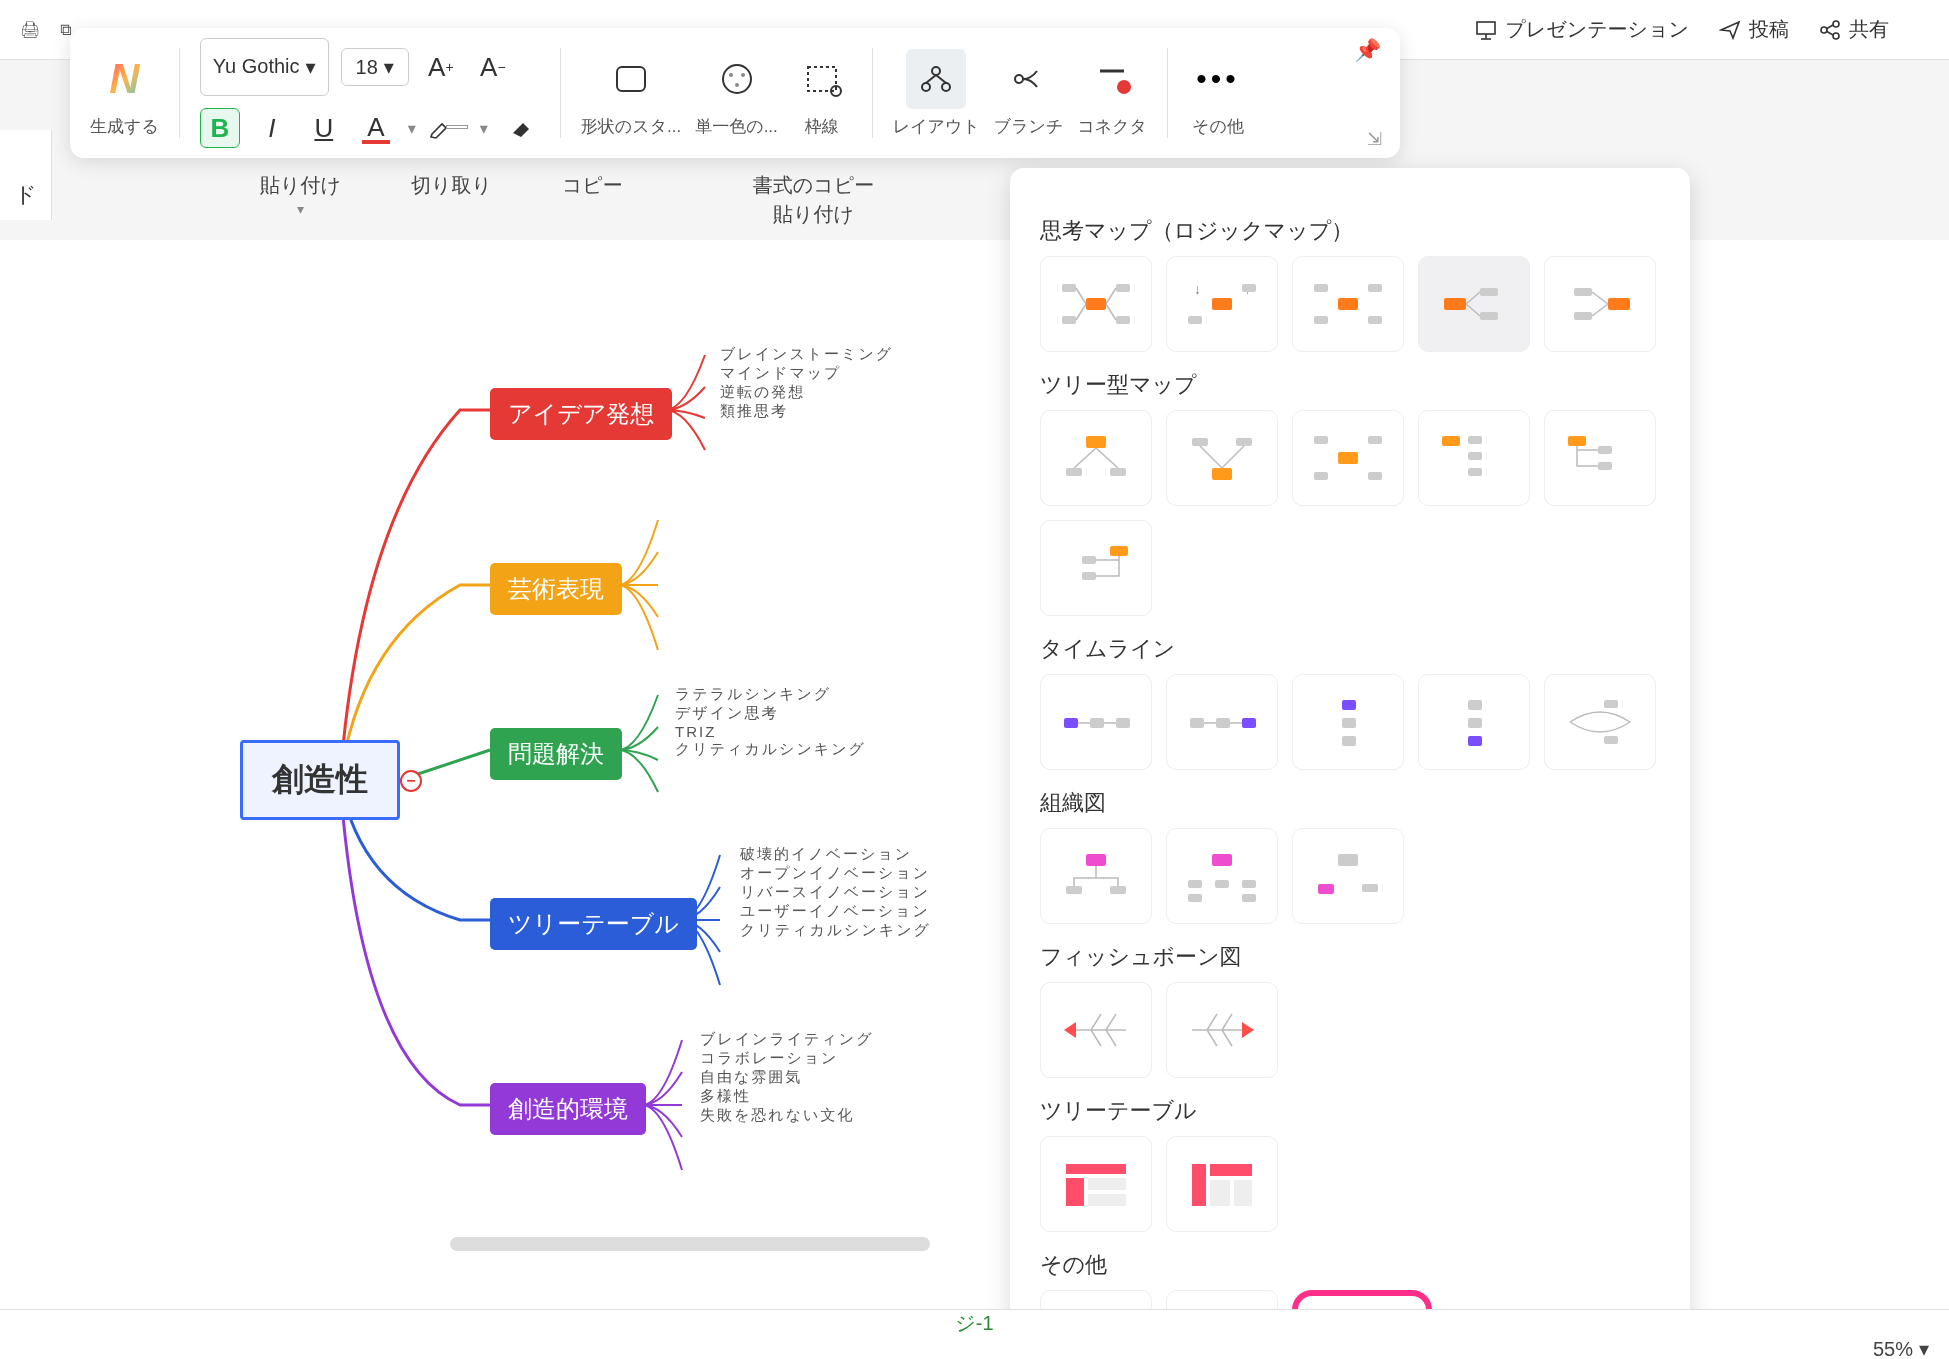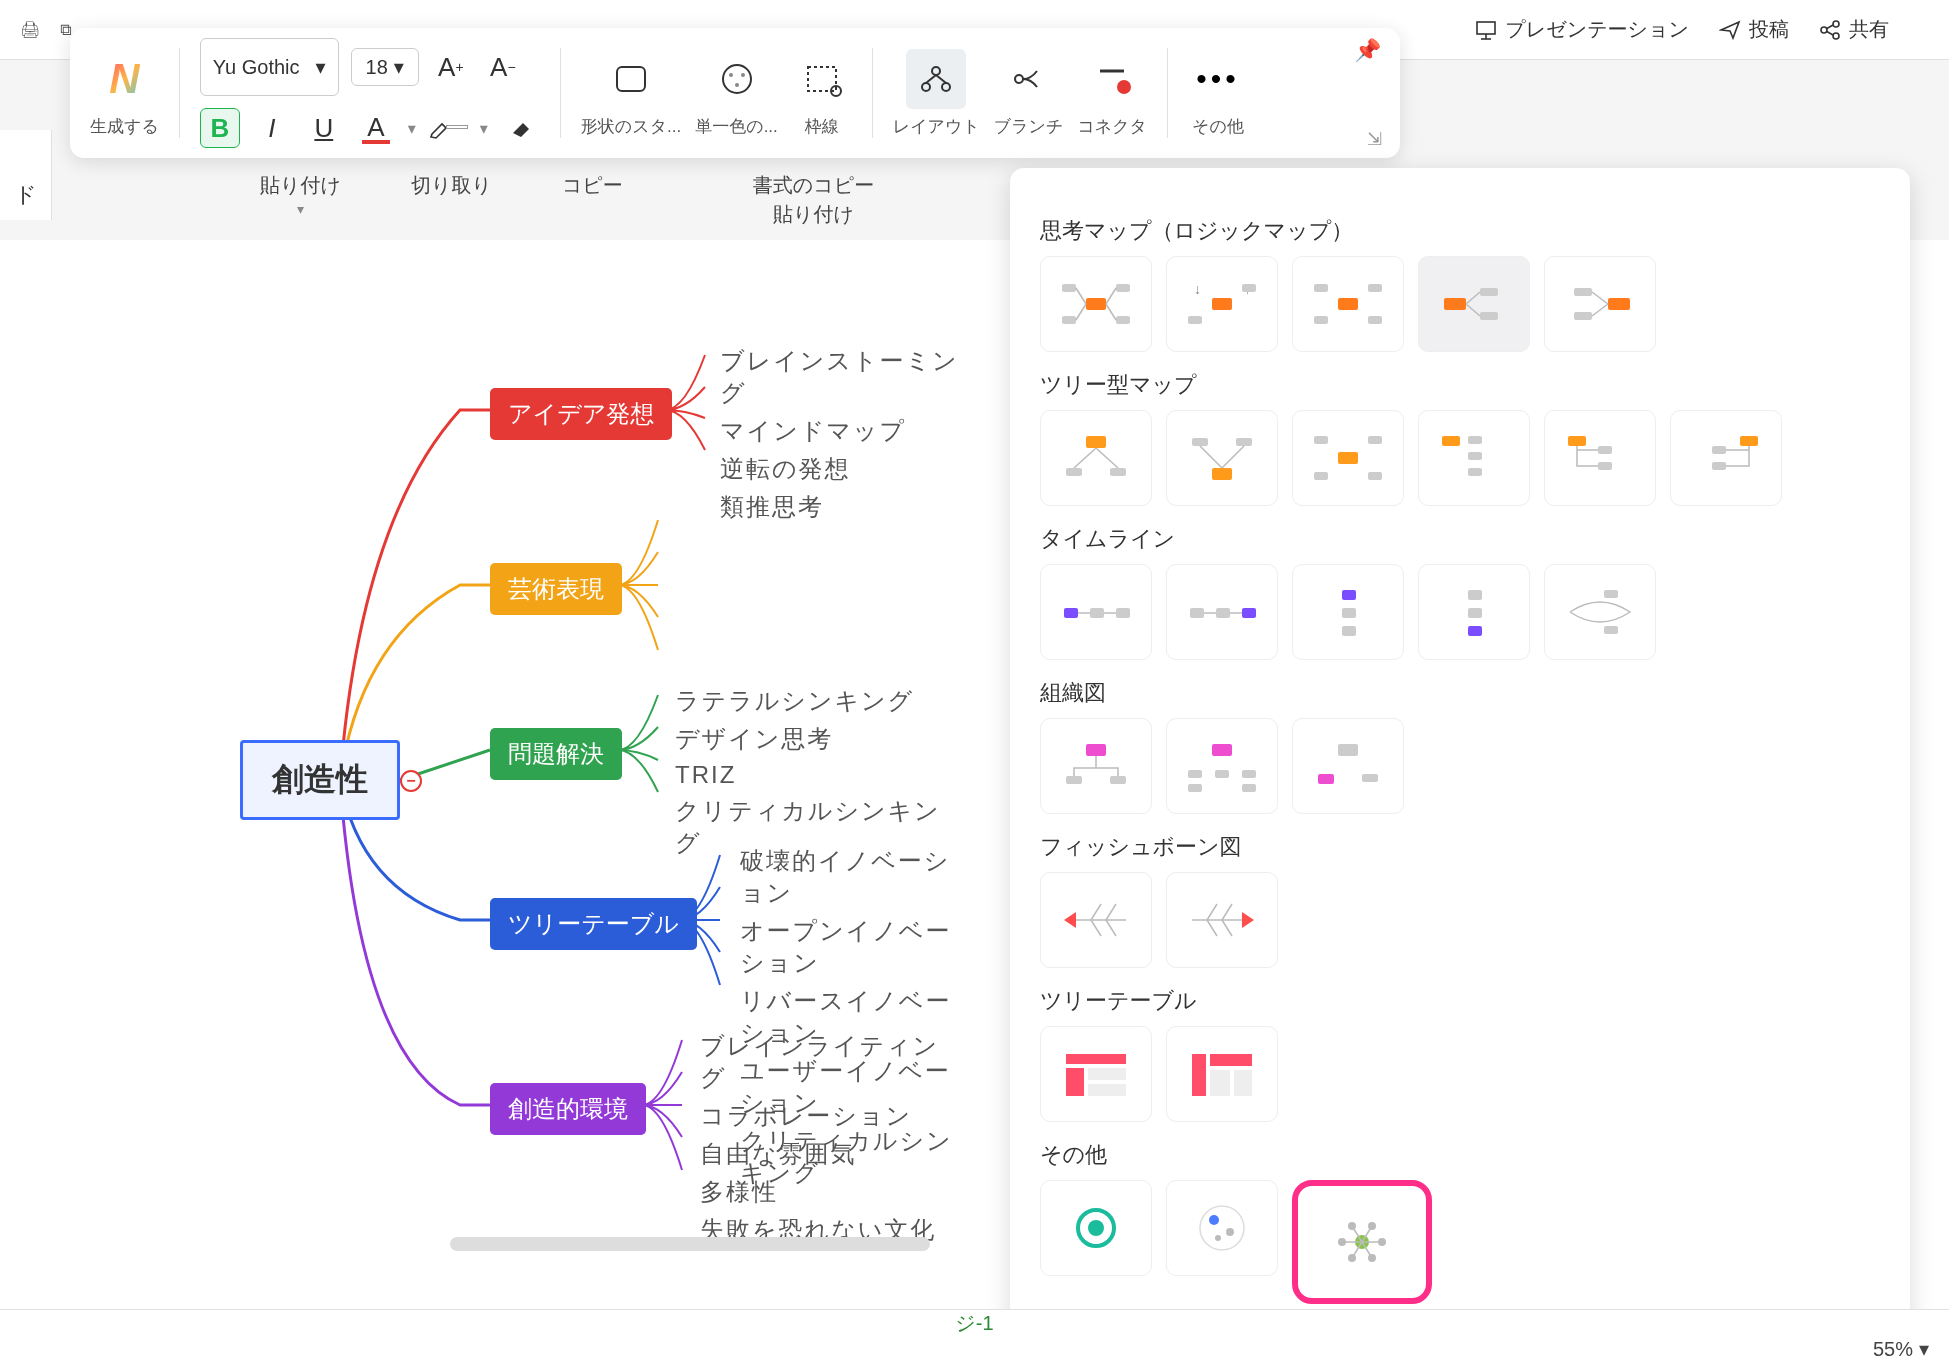--- a/index.html
+++ b/index.html
@@ -20,21 +20,21 @@
   position: absolute; top: 28px; left: 70px; width: 1330px; height: 130px;
   background: #fff; border-radius: 14px; box-shadow: 0 4px 20px rgba(0,0,0,0.12);
   display: flex; align-items: center; padding: 0 20px; gap: 14px;
 }
 .tb-group { display: flex; flex-direction: column; align-items: center; gap: 6px; }
 .tb-icon-box { display: flex; align-items: center; justify-content: center; width: 60px; height: 60px; border-radius: 6px; }
 .tb-label { font-size: 17px; color: #555; white-space: nowrap; }
 .tb-sep { width: 1px; height: 90px; background: #e0e0e0; margin: 0 6px; }
 .logo-n { font-size: 42px; font-weight: 800; font-style: italic;
   background: linear-gradient(135deg,#ff4d6a,#ffb347,#4dd0e1); -webkit-background-clip: text; color: transparent; }
-.font-select { display: flex; align-items: center; gap: 16px; border: 1px solid #ccc; border-radius: 6px; padding: 16px 12px; font-size: 20px; color: #333; background: #fff; }
+.font-select { display: flex; align-items: flex-start; gap: 6px; border: 1px solid #ccc; border-radius: 6px; padding: 16px 12px; font-size: 20px; color: #333; background: #fff; }
 .size-select { display: flex; align-items: flex-end; gap: 6px; border: 1px solid #ccc; border-radius: 6px; padding: 6px 14px; font-size: 20px; color: #333; background: #fff; }
 .font-btn { width: 40px; height: 40px; display: flex; align-items: center; justify-content: center; font-size: 26px; color: #333; border-radius: 6px; }
 .bold-btn { border: 1px solid #1eb551; color: #1eb551; background: #e8f8ee; font-weight: 800; font-size: 26px; }
 .font-color { display: flex; flex-direction: column; align-items: center; }
 .font-color .u { width: 28px; height: 4px; background: #e53935; margin-top: -3px; }
 .highlight .u { width: 28px; height: 4px; background: #fff; border: 1px solid #999; margin-top: -3px; }
 .tb-active { background: #eceff1; }
 .pin-icon { position: absolute; top: 10px; right: 18px; font-size: 22px; color: #444; }
 .collapse-icon { position: absolute; bottom: 8px; right: 18px; font-size: 18px; color: #999; }
 
@@ -49,28 +49,28 @@
   position: absolute; top: 500px; left: 180px; width: 160px; height: 80px;
   border: 3px solid #3a6cff; background: #eef3ff; display: flex; align-items: center; justify-content: center;
   font-size: 32px; font-weight: 600; color: #333; border-radius: 4px;
 }
 .collapse-dot { position: absolute; top: 530px; left: 340px; width: 22px; height: 22px; border-radius: 50%; border: 2px solid #e53935; background: #fff; display: flex; align-items: center; justify-content: center; color: #e53935; font-size: 16px; font-weight: 800; }
 .branch {
   position: absolute; padding: 10px 18px; color: #fff; font-size: 24px; border-radius: 5px; white-space: nowrap;
 }
 .b-red { background: #e53935; } .b-orange { background: #f2a416; } .b-green { background: #30a351; }
 .b-blue { background: #2b5dd8; } .b-purple { background: #9239d8; }
-.leaves { position: absolute; display: flex; flex-direction: column; gap: 6px; font-size: 24px; color: #555; letter-spacing: 2px; }
+.leaves { position: absolute; display: flex; flex-direction: column; gap: 0; font-size: 15px; color: #555; letter-spacing: 2px; }
 svg.curves { position: absolute; top: 0; left: 0; width: 900px; height: 1000px; pointer-events: none; }
 svg.curves path { fill: none; stroke-width: 3; }
 svg.leafc path { fill: none; stroke-width: 2; }
 
 
 .layout-panel {
-  position: absolute; top: 168px; left: 1010px; width: 900px; height: 1180px;
+  position: absolute; top: 168px; left: 1010px; width: 680px; height: 1180px;
   background: #fff; border-radius: 14px; box-shadow: 0 6px 24px rgba(0,0,0,0.15); padding: 30px 30px;
   overflow: hidden;
 }
 .lp-section-title { font-size: 22px; color: #333; margin: 18px 0 10px; }
 .lp-row { display: flex; gap: 14px; flex-wrap: wrap; margin-bottom: 6px; }
 .lp-tile {
   width: 112px; height: 96px; border: 1px solid #eee; border-radius: 10px;
   display: flex; align-items: center; justify-content: center; background: #fff; cursor: pointer;
 }
 .lp-tile.sel { background: #f0f0f2; }

